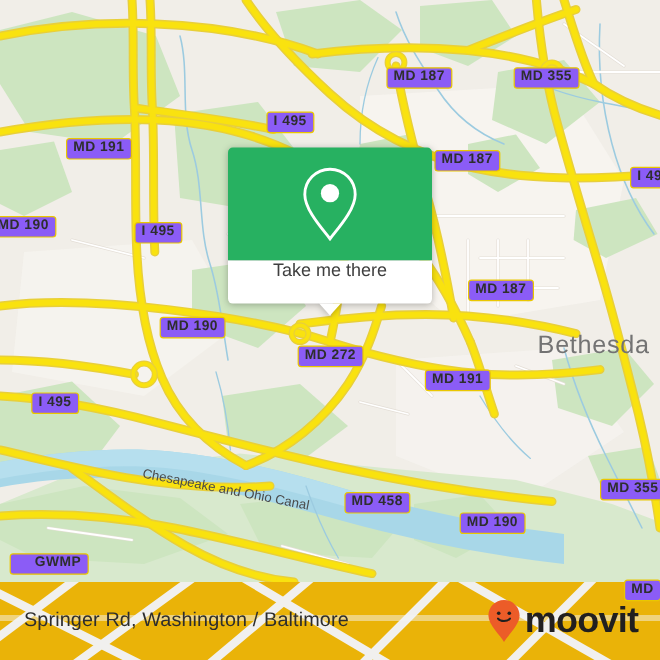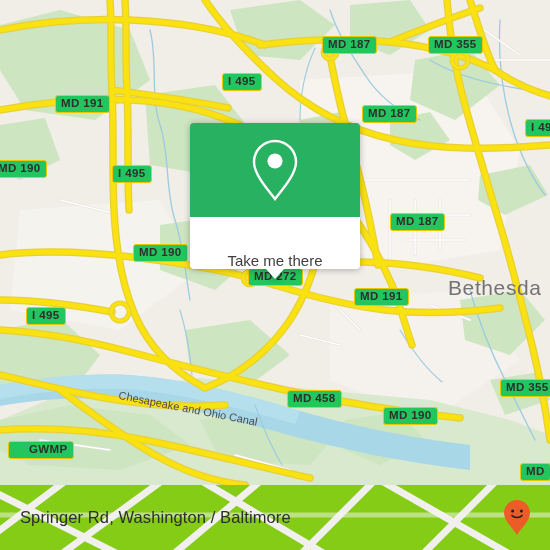--- a/index.html
+++ b/index.html
@@ -43,32 +43,33 @@
     box-sizing: border-box;
     font-size: 11.5px;
     color: #333333;
     letter-spacing: 0.1px;
     z-index: 40;
   }
 
   
   .shield {
     position: absolute;
-    background: #22c55e;
+    background: #8b5cf6;
     border: 1.6px solid #eac700;
     border-radius: 3px;
     color: #2e2e2e;
     font-size: 11.5px;
     font-weight: bold;
     letter-spacing: 0.4px;
     padding: 1px 5px 2px 5px;
     white-space: nowrap;
     line-height: 13px;
     z-index: 25;
     box-sizing: border-box;
+    margin-top: 20px;
   }
   .citylabel {
     position: absolute;
     color: #737373;
     font-size: 21px;
     letter-spacing: 0.6px;
     white-space: nowrap;
     z-index: 24;
   }
   .canal-label {
@@ -92,23 +93,23 @@
     background: #27b161;
     border-radius: 4px 4px 0 0;
     height: 94px;
     display: flex;
     align-items: center;
     justify-content: center;
   }
   #callout-bottom {
     background: #ffffff;
     border-radius: 0 0 4px 4px;
-    height: 52px;
+    height: 36px;
     display: flex;
-    align-items: flex-end;
+    align-items: flex-start;
     justify-content: center;
     font-size: 15px;
     color: #3f3f3f;
     position: relative;
   }
   #callout-tail {
     position: absolute;
     left: 50%;
     margin-left: -9px;
     top: 100%;
@@ -120,21 +121,21 @@
   }
   #pin-icon { display: block; }
 
   
   #footer {
     position: absolute;
     left: 0;
     top: 485px;
     width: 550px;
     height: 65px;
-    background: #84cc16;
+    background: #eab308;
     overflow: hidden;
   }
   #footer-watermark {
     position: absolute;
     left: 0; top: 0;
     width: 550px; height: 65px;
     opacity: 1;
   }
   #footer-text {
     position: absolute;
@@ -394,16 +395,17 @@
 
     <div id="footer-text">Springer Rd, Washington / Baltimore</div>
 
     <div id="brand">
       <svg width="30" height="38" viewBox="0 0 30 38">
         <path d="M15 1 C7.8 1 2 6.8 2 14 C2 22 12 30.5 15 36 C18 30.5 28 22 28 14 C28 6.8 22.2 1 15 1 Z" fill="#ec5c28"></path>
         <circle cx="10.6" cy="12" r="1.5" fill="#1f1f1f"></circle>
         <circle cx="19.4" cy="12" r="1.5" fill="#1f1f1f"></circle>
         <path d="M10 16.5 C12 19.2 18 19.2 20 16.5" fill="none" stroke="#1f1f1f" stroke-width="1.6" stroke-linecap="round"></path>
       </svg>
+      <span id="brand-name">moovit</span>
     </div>
   </div>
 
 </div>
 
 </body></html>

